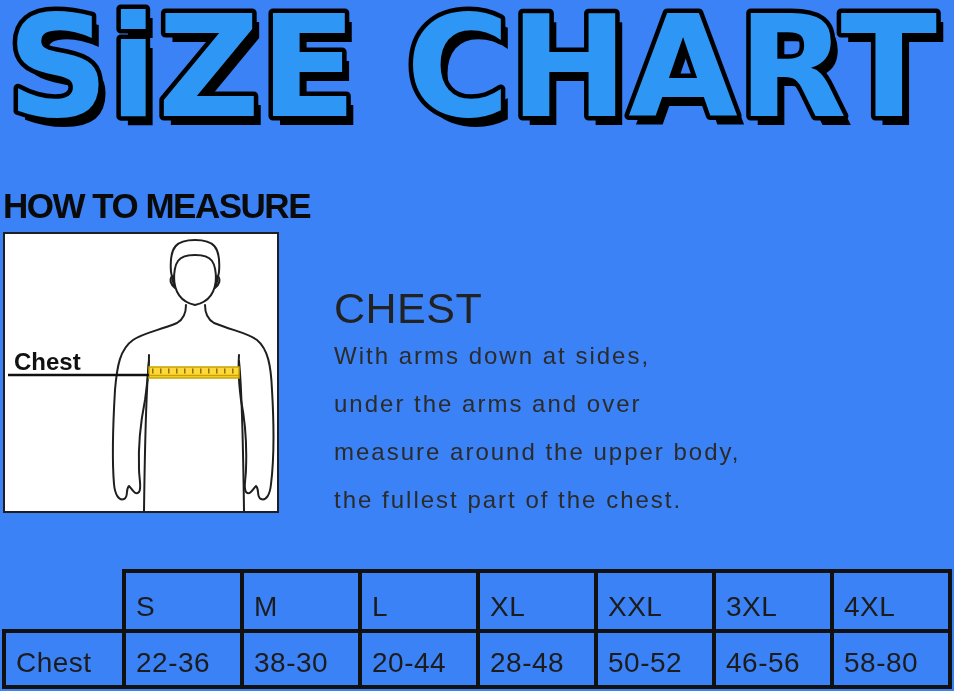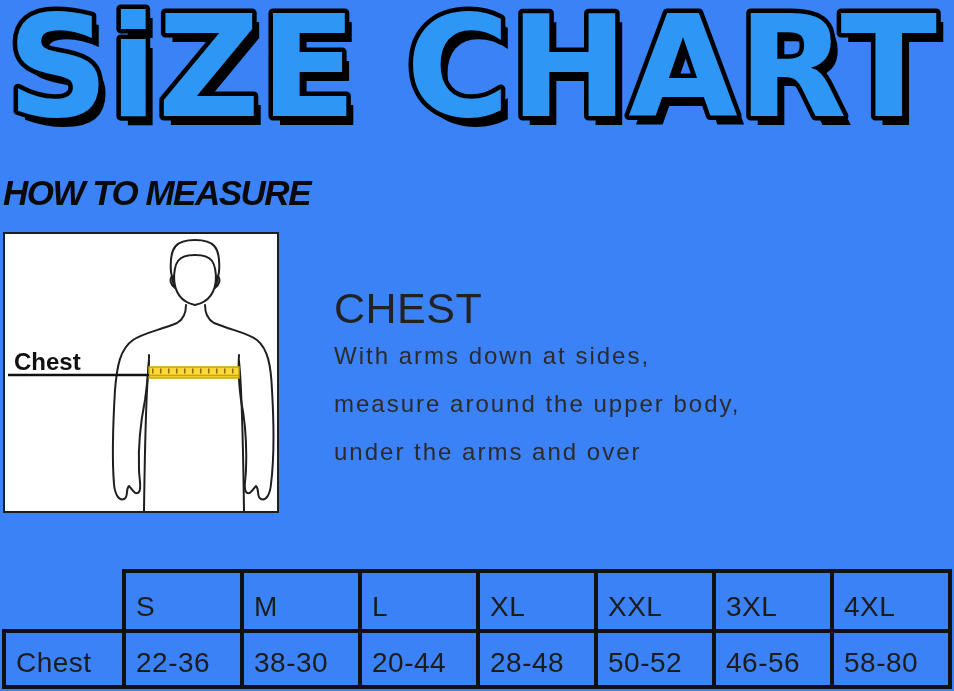--- a/index.html
+++ b/index.html
@@ -8,22 +8,22 @@
     font-family:"Liberation Sans",sans-serif;overflow:hidden;color:#111;
   }
   
   .title-svg{position:absolute;left:2px;top:0;}
   .title-svg text{
     font-family:"DejaVu Sans",sans-serif;font-weight:bold;font-size:140px;
   }
   .title-main{stroke:#000000;stroke-width:9px;paint-order:stroke;stroke-linejoin:round;}
   
   .howto-heading{
-    position:absolute;left:3px;top:173px;font-size:35px;font-weight:bold;
-    letter-spacing:-1.5px;color:#0a0a0a;white-space:nowrap;font-style:italic;
+    position:absolute;left:3px;top:186px;font-size:35px;font-weight:bold;
+    letter-spacing:-1.5px;color:#0a0a0a;white-space:nowrap;
   }
   .figure-box{
     position:absolute;left:3px;top:232px;width:272px;height:277px;
     border:2px solid #1f1f1f;box-sizing:content-box;background:#fff;
   }
   .figure-box svg{display:block;}
   .figure-box text{font-family:"Liberation Sans",sans-serif;}
   
   .instructions{position:absolute;left:334px;top:284px;line-height:48px;color:#2b2b2b;white-space:nowrap;}
   .instructions .instr-title{font-size:43px;letter-spacing:0.5px;color:#222;}
@@ -79,22 +79,23 @@
       </g>
 
       <line x1="3" y1="141" x2="144" y2="141" stroke="#111" stroke-width="2.5"></line>
       <text x="9" y="136" font-size="24" font-weight="bold" fill="#111">Chest</text>
     </svg>
   </div>
 
   <div class="instructions">
     <div class="instr-title">CHEST</div>
     <div class="instr-line">With arms down at sides,</div>
+    <div class="instr-line">under the arms and over</div>
     <div class="instr-line">measure around the upper body,</div>
-    <div class="instr-line">under the arms and over</div>
+    <div class="instr-line">the fullest part of the chest.</div>
   </div>
 
   <table class="size-table">
     <colgroup>
       <col style="width:120px">
         <col style="width:118px">
         <col style="width:118px">
       <col style="width:118px">
         <col style="width:118px">
         <col style="width:118px">

